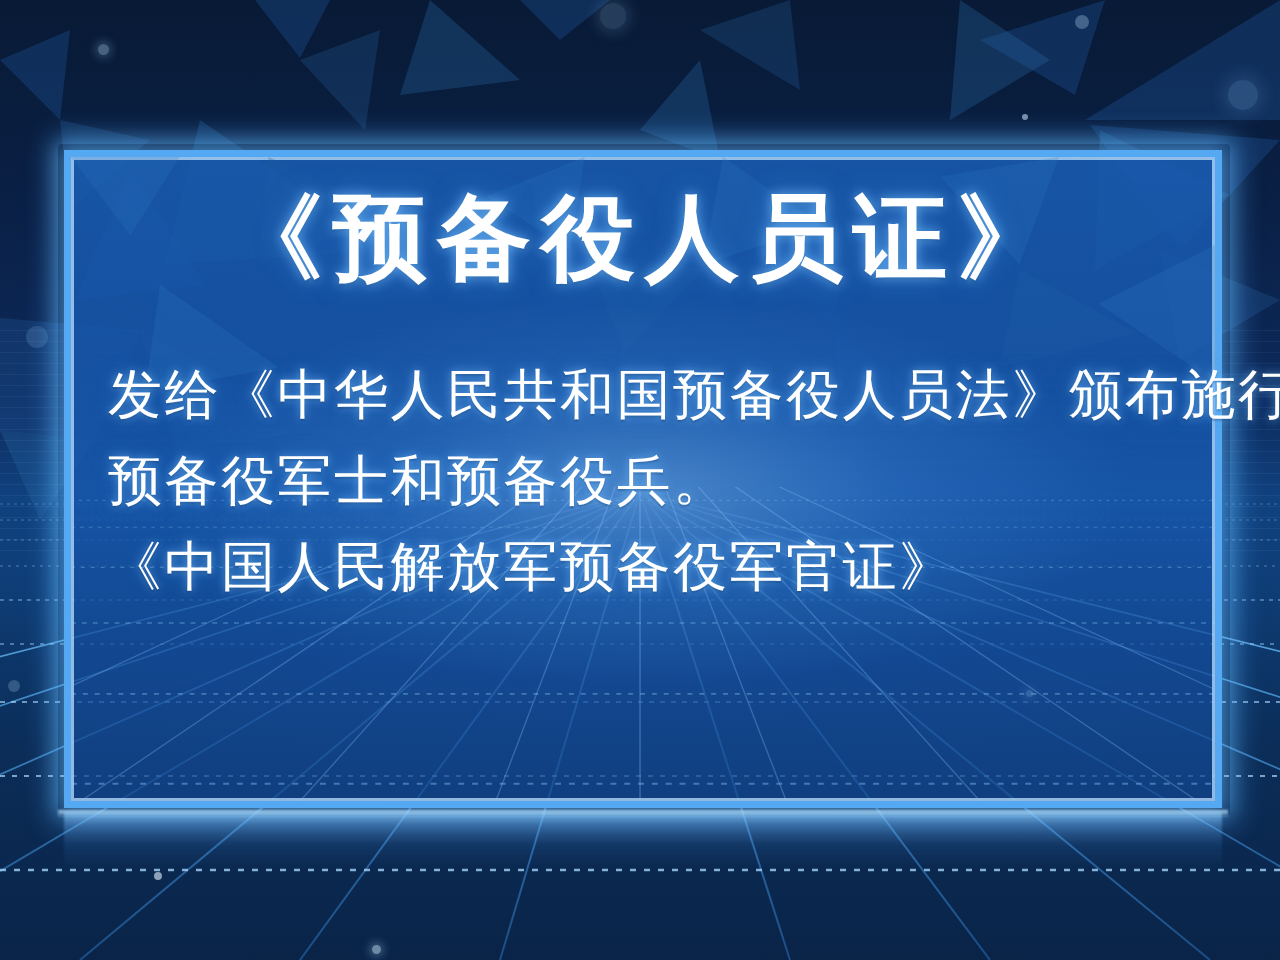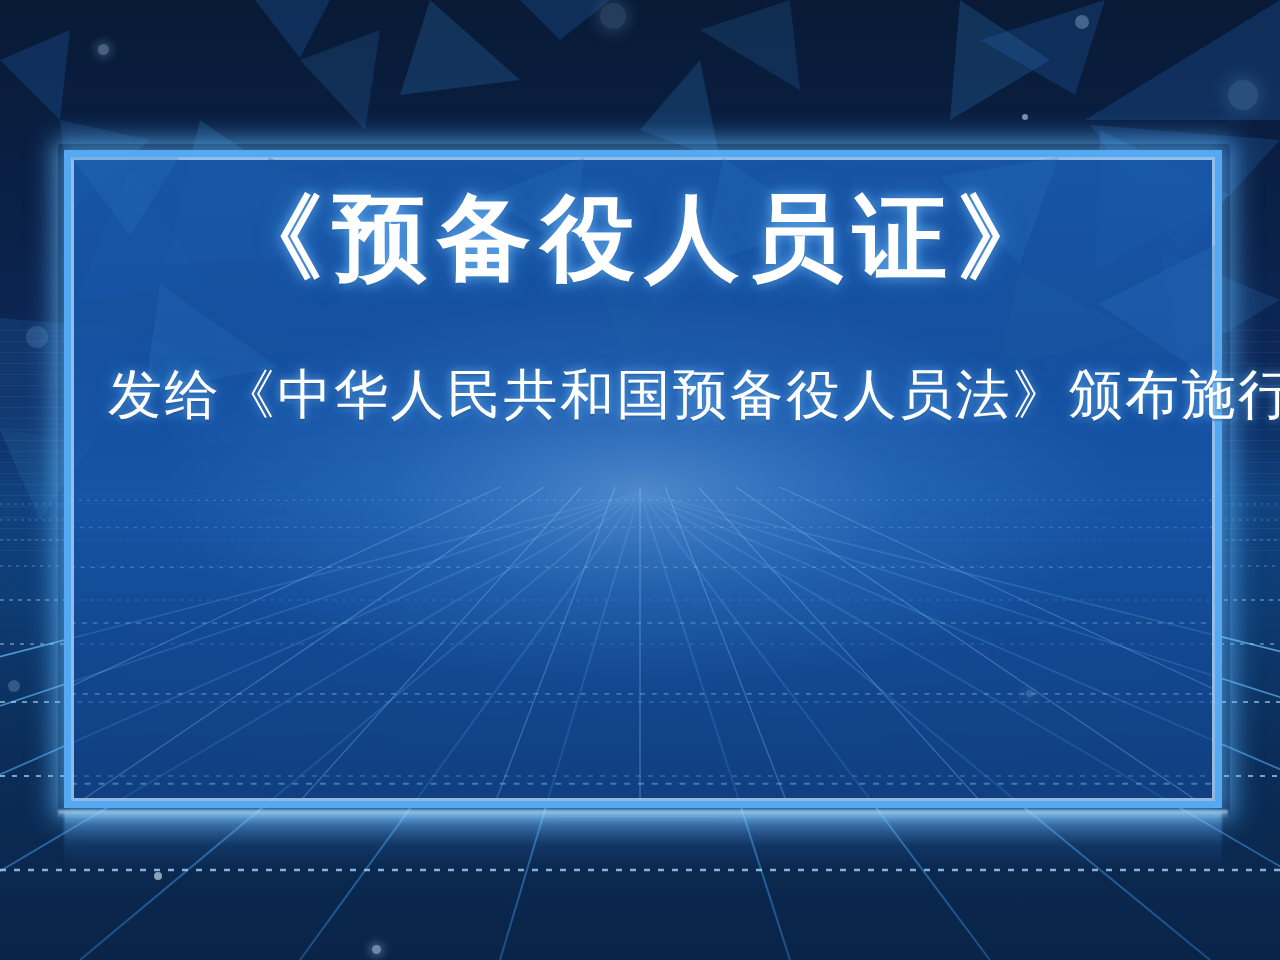--- a/index.html
+++ b/index.html
@@ -314,16 +314,18 @@
   </div>
 
   <div class="reflection-edge"></div>
   <div class="reflection"></div>
 
   <div class="content">
     <div class="title">《预备役人员证》</div>
 
     <div class="body-block">
       <div class="body-line">发给《中华人民共和国预备役人员法》颁布施行后，</div>
+      <div class="body-line">预备役军士和预备役兵。</div>
+      <div class="body-line">《中国人民解放军预备役军官证》</div>
     </div>
   </div>
 
 </div>
 
 </body></html>

